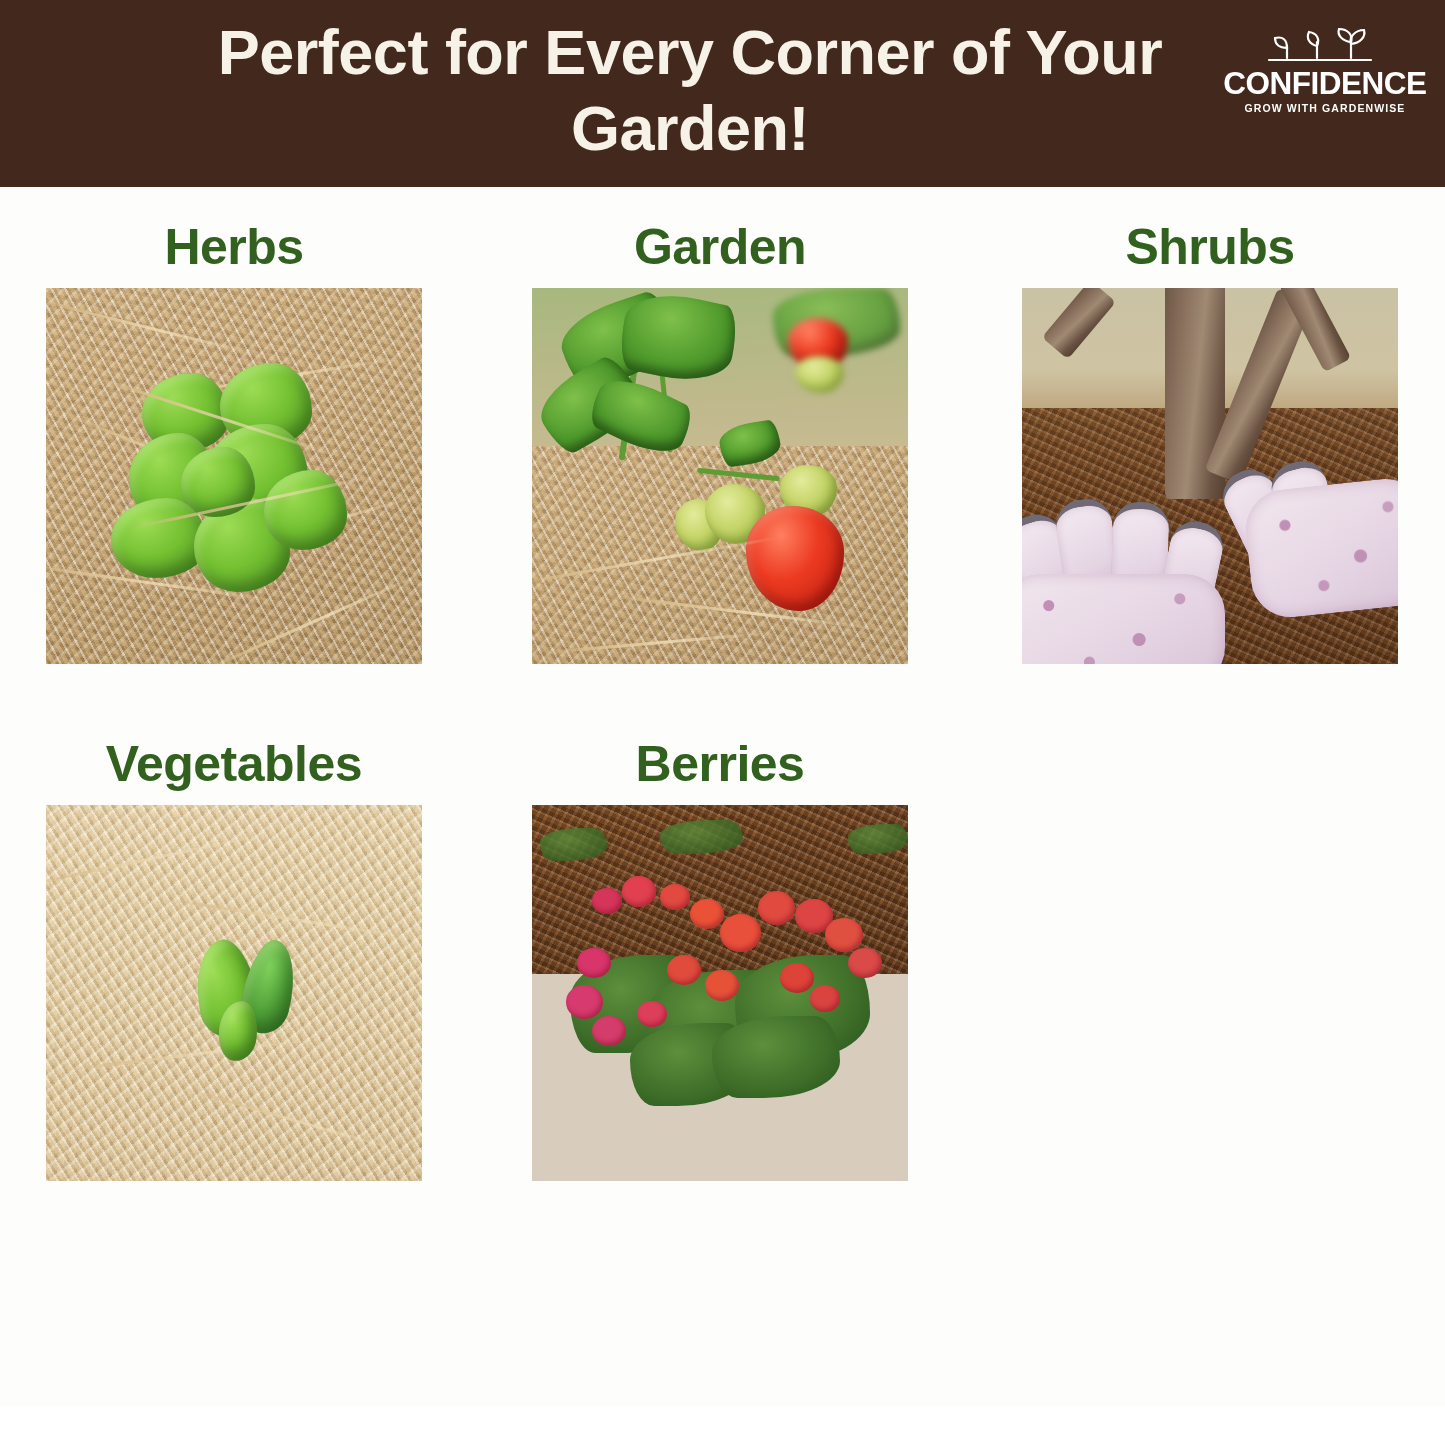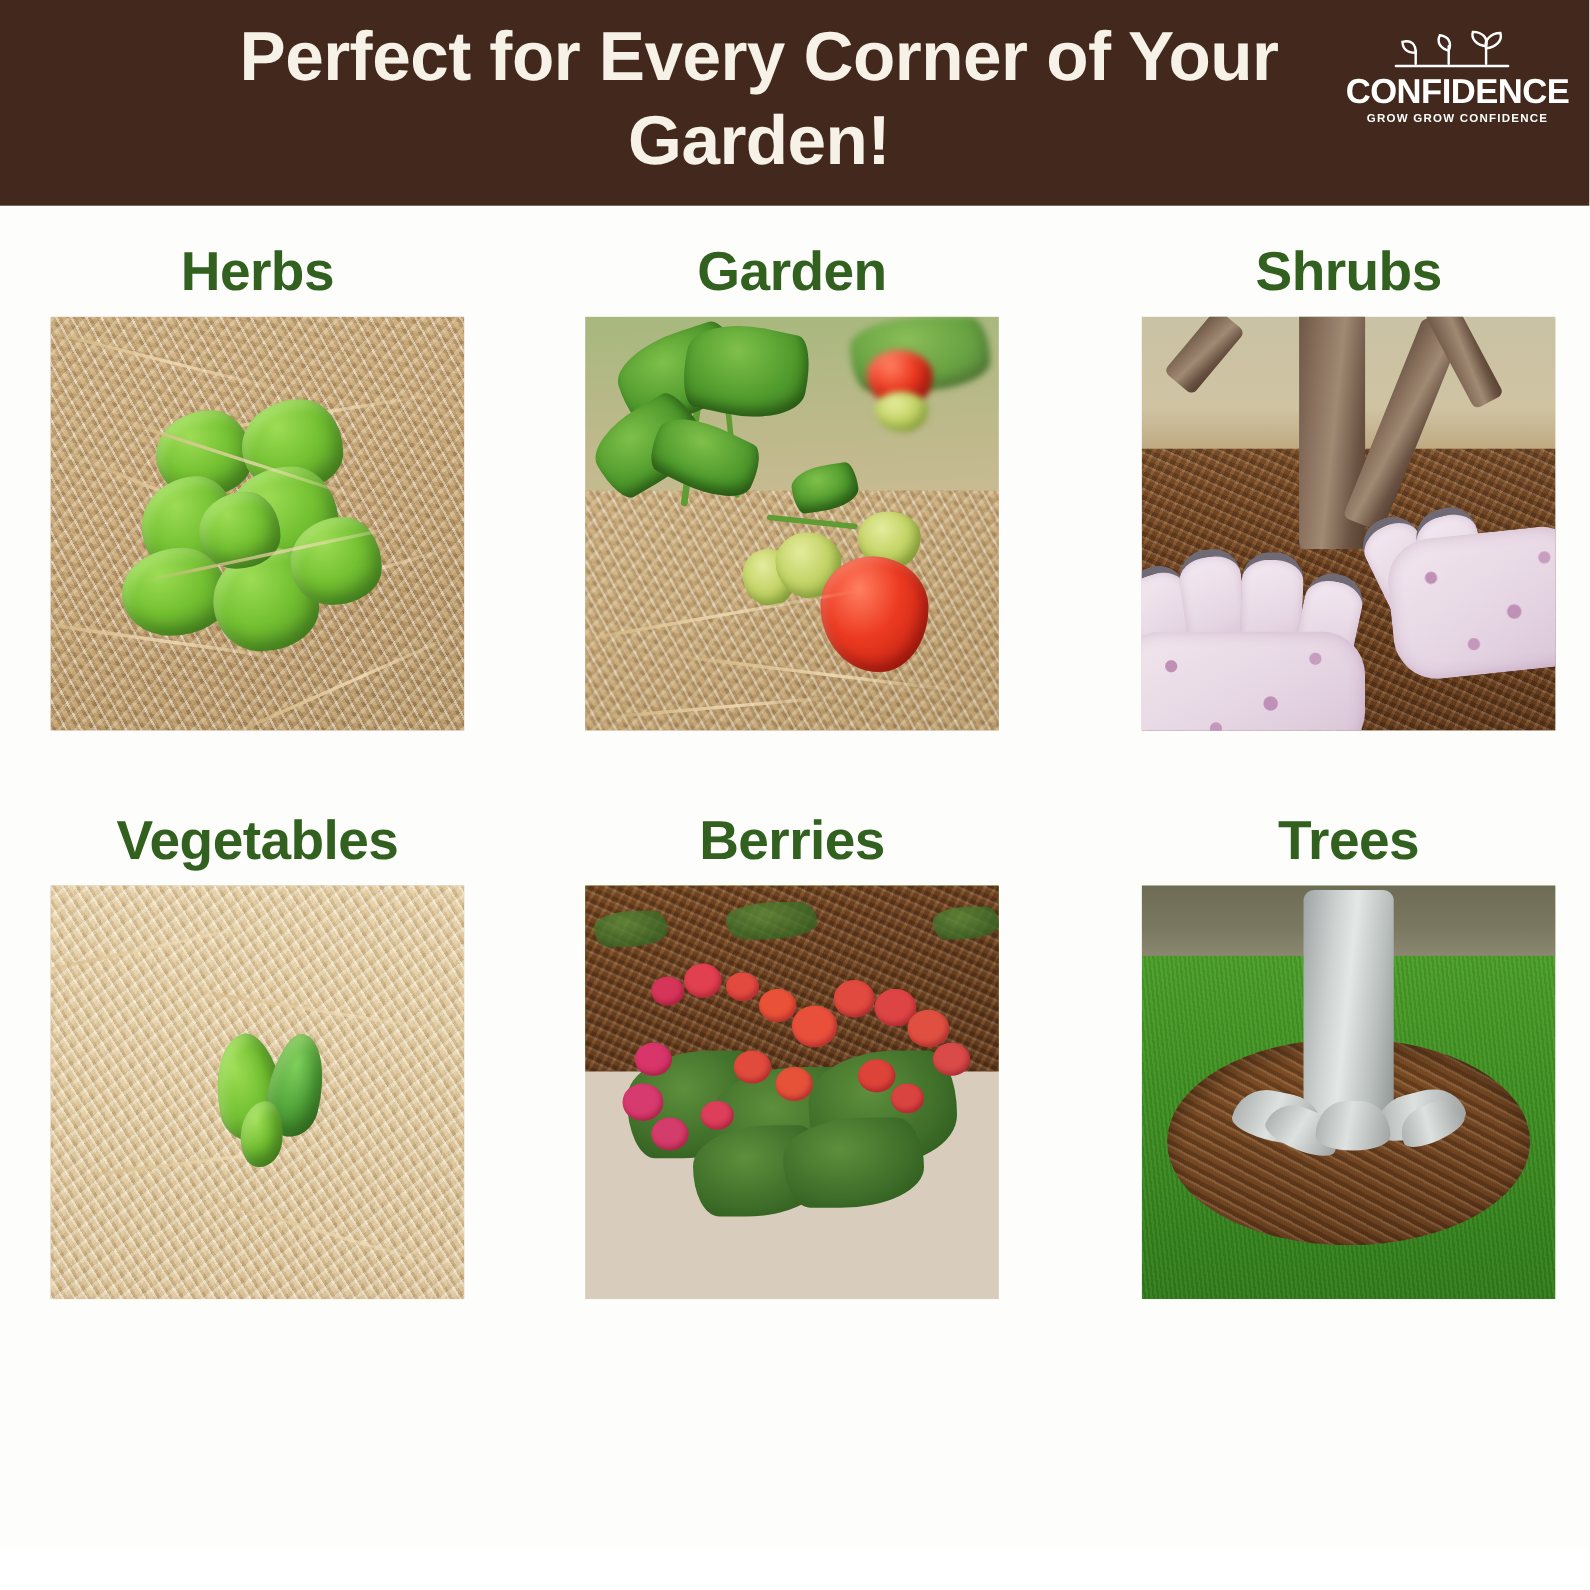--- a/index.html
+++ b/index.html
@@ -108,21 +108,21 @@
     background: #d8cdbd;
   }
   .cell-photo .layer {
     position: absolute;
     inset: 0;
   }
 
   
   .col-1 { left: 46px; }
   .col-2 { left: 532px; }
-  .col-3 { left: 1022px; margin-left: 16px; }
+  .col-3 { left: 1022px; }
   .row-1 { top: 32px; }
   .row-2 { top: 549px; }
 
   
 
   
   .straw {
     background:
       repeating-linear-gradient(62deg, rgba(255,255,255,.34) 0 2px, rgba(150,115,70,.24) 2px 5px, rgba(222,196,152,.30) 5px 9px, rgba(120,88,52,.14) 9px 12px),
       repeating-linear-gradient(-46deg, rgba(255,248,230,.30) 0 3px, rgba(160,124,76,.20) 3px 7px, rgba(214,186,140,.22) 7px 11px),
@@ -289,21 +289,21 @@
           <path d="M62 26 C54 26 50 22 50 16 C58 14 62 18 62 26 Z" fill="none"></path>
           <path d="M92 36 L92 20"></path>
           <path d="M92 24 C84 22 81 16 84 10 C92 11 95 17 92 24 Z"></path>
           <path d="M126 36 L126 14"></path>
           <path d="M126 20 C117 19 112 13 114 7 C123 7 128 13 126 20 Z"></path>
           <path d="M126 22 C135 21 141 15 139 8 C130 8 124 15 126 22 Z"></path>
           <path d="M44 38 L146 38"></path>
         </g>
       </svg>
       <div class="logo-word">CONFIDENCE</div>
-      <div class="logo-tag">GROW GROW CONFIDENCE</div>
+      <div class="logo-tag">GROW WITH GARDENWISE</div>
     </div>
   </div>
 
   <div class="grid">
 
     <div class="cell col-1 row-1">
       <div class="cell-label">Herbs</div>
       <div class="cell-photo">
         <div class="layer straw"></div>
         <div class="layer">
@@ -431,33 +431,17 @@
           <div class="bloom" style="left:16%;top:56%;width:9%;height:8%;background:#d43c6b"></div>
           <div class="bloom" style="left:36%;top:40%;width:9%;height:8%;background:#e14b3c"></div>
           <div class="bloom" style="left:46%;top:44%;width:9%;height:8%;background:#e55238"></div>
           <div class="bloom" style="left:66%;top:42%;width:9%;height:8%;background:#dd4338"></div>
           <div class="bloom" style="left:74%;top:48%;width:8%;height:7%;background:#da4440"></div>
           <div class="bloom" style="left:28%;top:52%;width:8%;height:7%;background:#dd3e5a"></div>
         </div>
       </div>
     </div>
 
-    <div class="cell col-3 row-2">
-      <div class="cell-label">Trees</div>
-      <div class="cell-photo">
-        <div class="layer tr-lawn"></div>
-        <div class="layer tr-wall"></div>
-        <div class="layer">
-          <div class="tr-ring"></div>
-          <div class="tr-trunk"></div>
-          <div class="tr-root" style="left:22%;top:50%;width:22%;height:12%;transform:rotate(12deg)"></div>
-          <div class="tr-root" style="left:30%;top:54%;width:18%;height:10%;transform:rotate(22deg)"></div>
-          <div class="tr-root" style="left:56%;top:50%;width:22%;height:11%;transform:rotate(-14deg)"></div>
-          <div class="tr-root" style="left:62%;top:53%;width:16%;height:9%;transform:rotate(-24deg)"></div>
-          <div class="tr-root" style="left:42%;top:52%;width:18%;height:12%"></div>
-        </div>
-      </div>
-    </div>
 
   </div>
 
 
 </div>
 
 </body></html>

